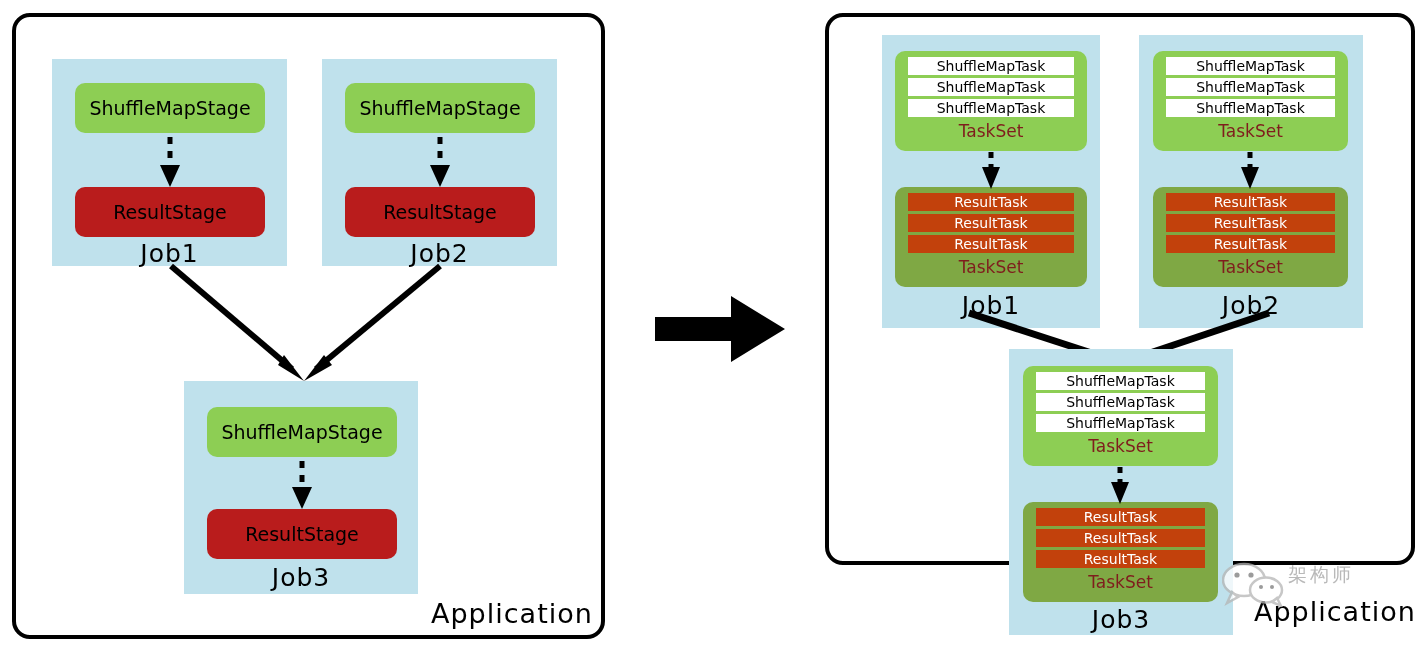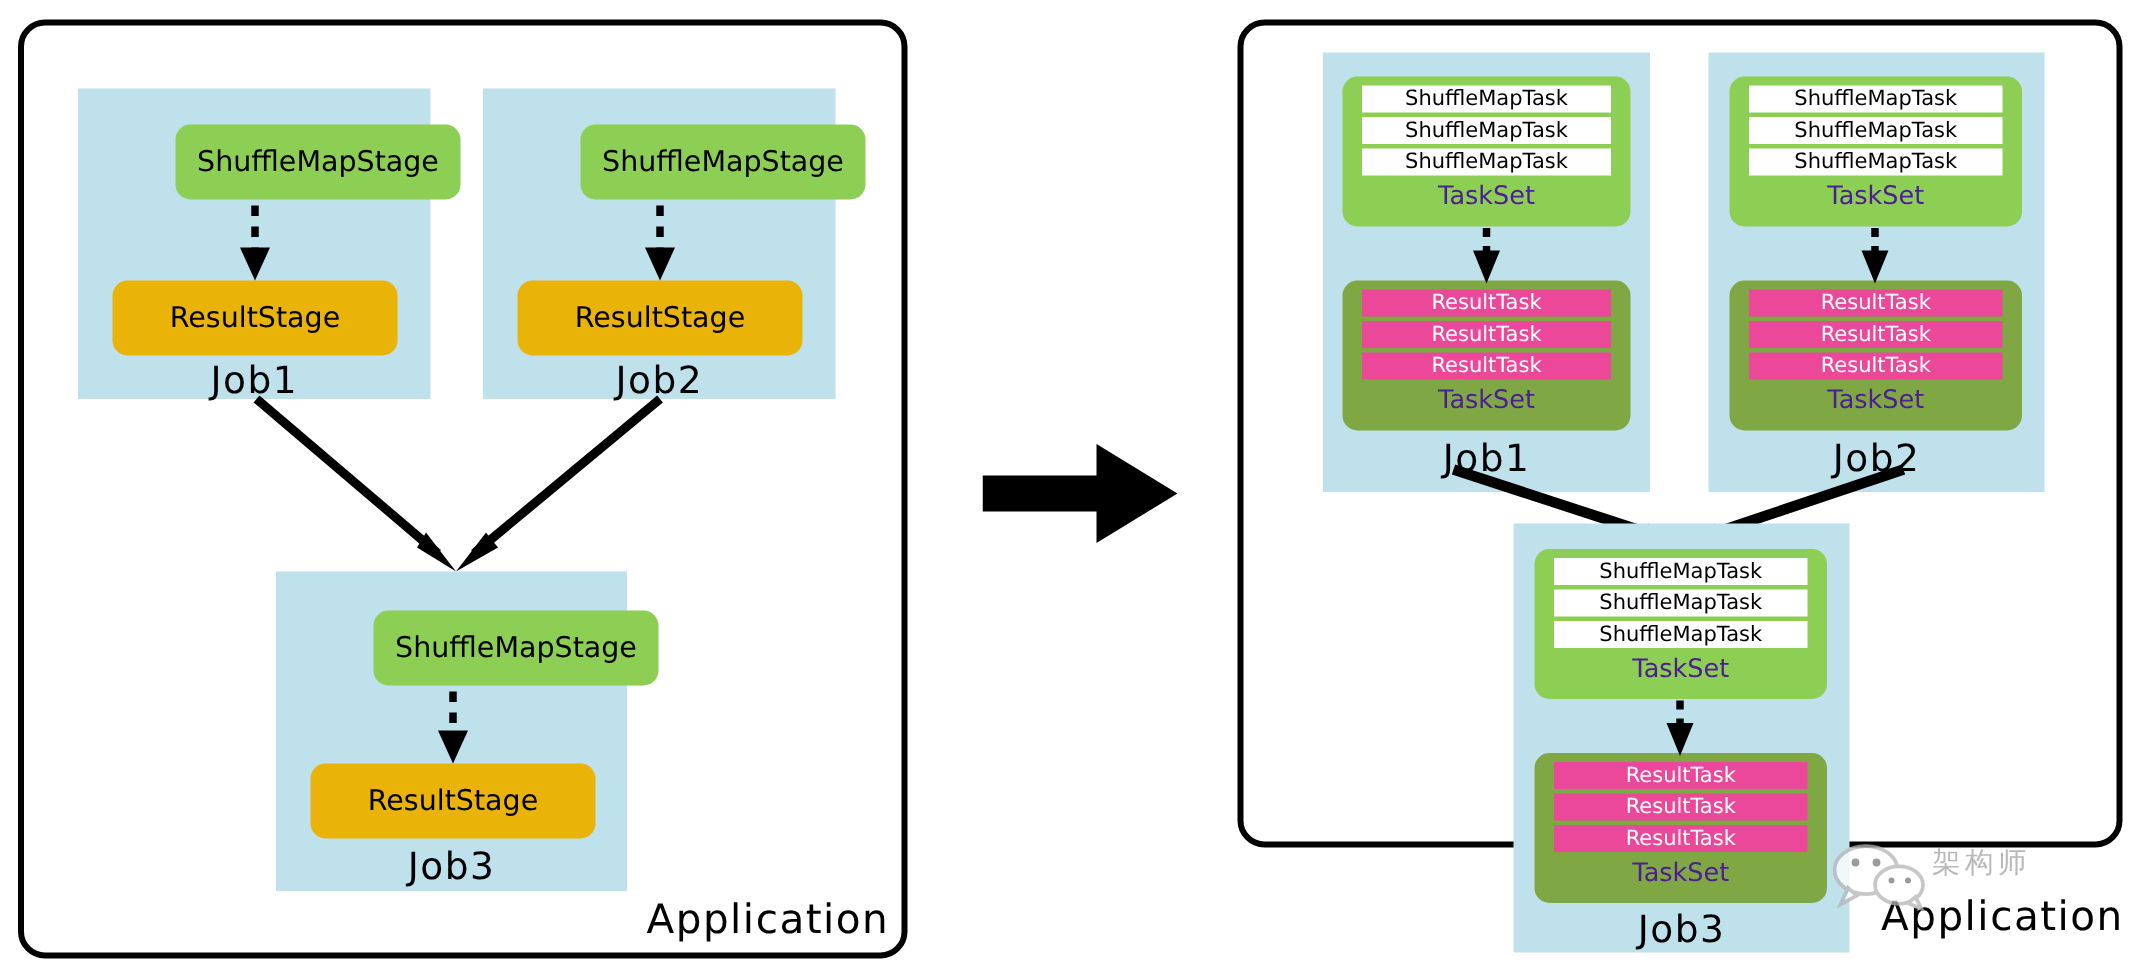--- a/index.html
+++ b/index.html
@@ -12,32 +12,32 @@
 
   .app-label{position:absolute;font-size:27px;color:#000;letter-spacing:1px;white-space:nowrap;text-align:right;}
 
   
   .job{position:absolute;background:#bfe1ec;box-sizing:border-box;}
   .job-label{position:absolute;left:0;right:0;text-align:center;font-size:25px;color:#000;letter-spacing:1px;}
 
   
   .stage{position:absolute;border-radius:10px;display:flex;align-items:center;justify-content:center;
          font-size:19px;color:#000;box-sizing:border-box;}
-  .stage.map{background:#8dce54;margin-left:42px;}
-  .stage.result{background:#eab308;}
+  .stage.map{background:#8dce54;}
+  .stage.result{background:#b91c1c;}
 
   
   .taskset{position:absolute;border-radius:10px;box-sizing:border-box;padding:6px 13px 3px 13px;}
   .taskset.map{background:#8dce54;}
   .taskset.result{background:#7fa844;}
   .task-row{height:18px;line-height:18px;text-align:center;font-size:14px;margin-bottom:3px;
             box-sizing:border-box;}
   .task-row.map{background:#ffffff;color:#000000;}
-  .task-row.result{background:#ec4899;color:#ffffff;}
-  .taskset-label{text-align:center;font-size:17px;color:#4c1d95;line-height:22px;}
+  .task-row.result{background:#c2410c;color:#ffffff;}
+  .taskset-label{text-align:center;font-size:17px;color:#7f1d1d;line-height:22px;}
 
   
   svg.conn{position:absolute;left:0;top:0;overflow:visible;pointer-events:none;}
   .big-arrow{position:absolute;}
 
   
   .watermark{position:absolute;opacity:.75;}
   .wm-text{position:absolute;font-size:19px;color:#b9b9b9;letter-spacing:3px;white-space:nowrap;
            font-family:"DejaVu Sans","Liberation Sans",sans-serif;}
 </style>

